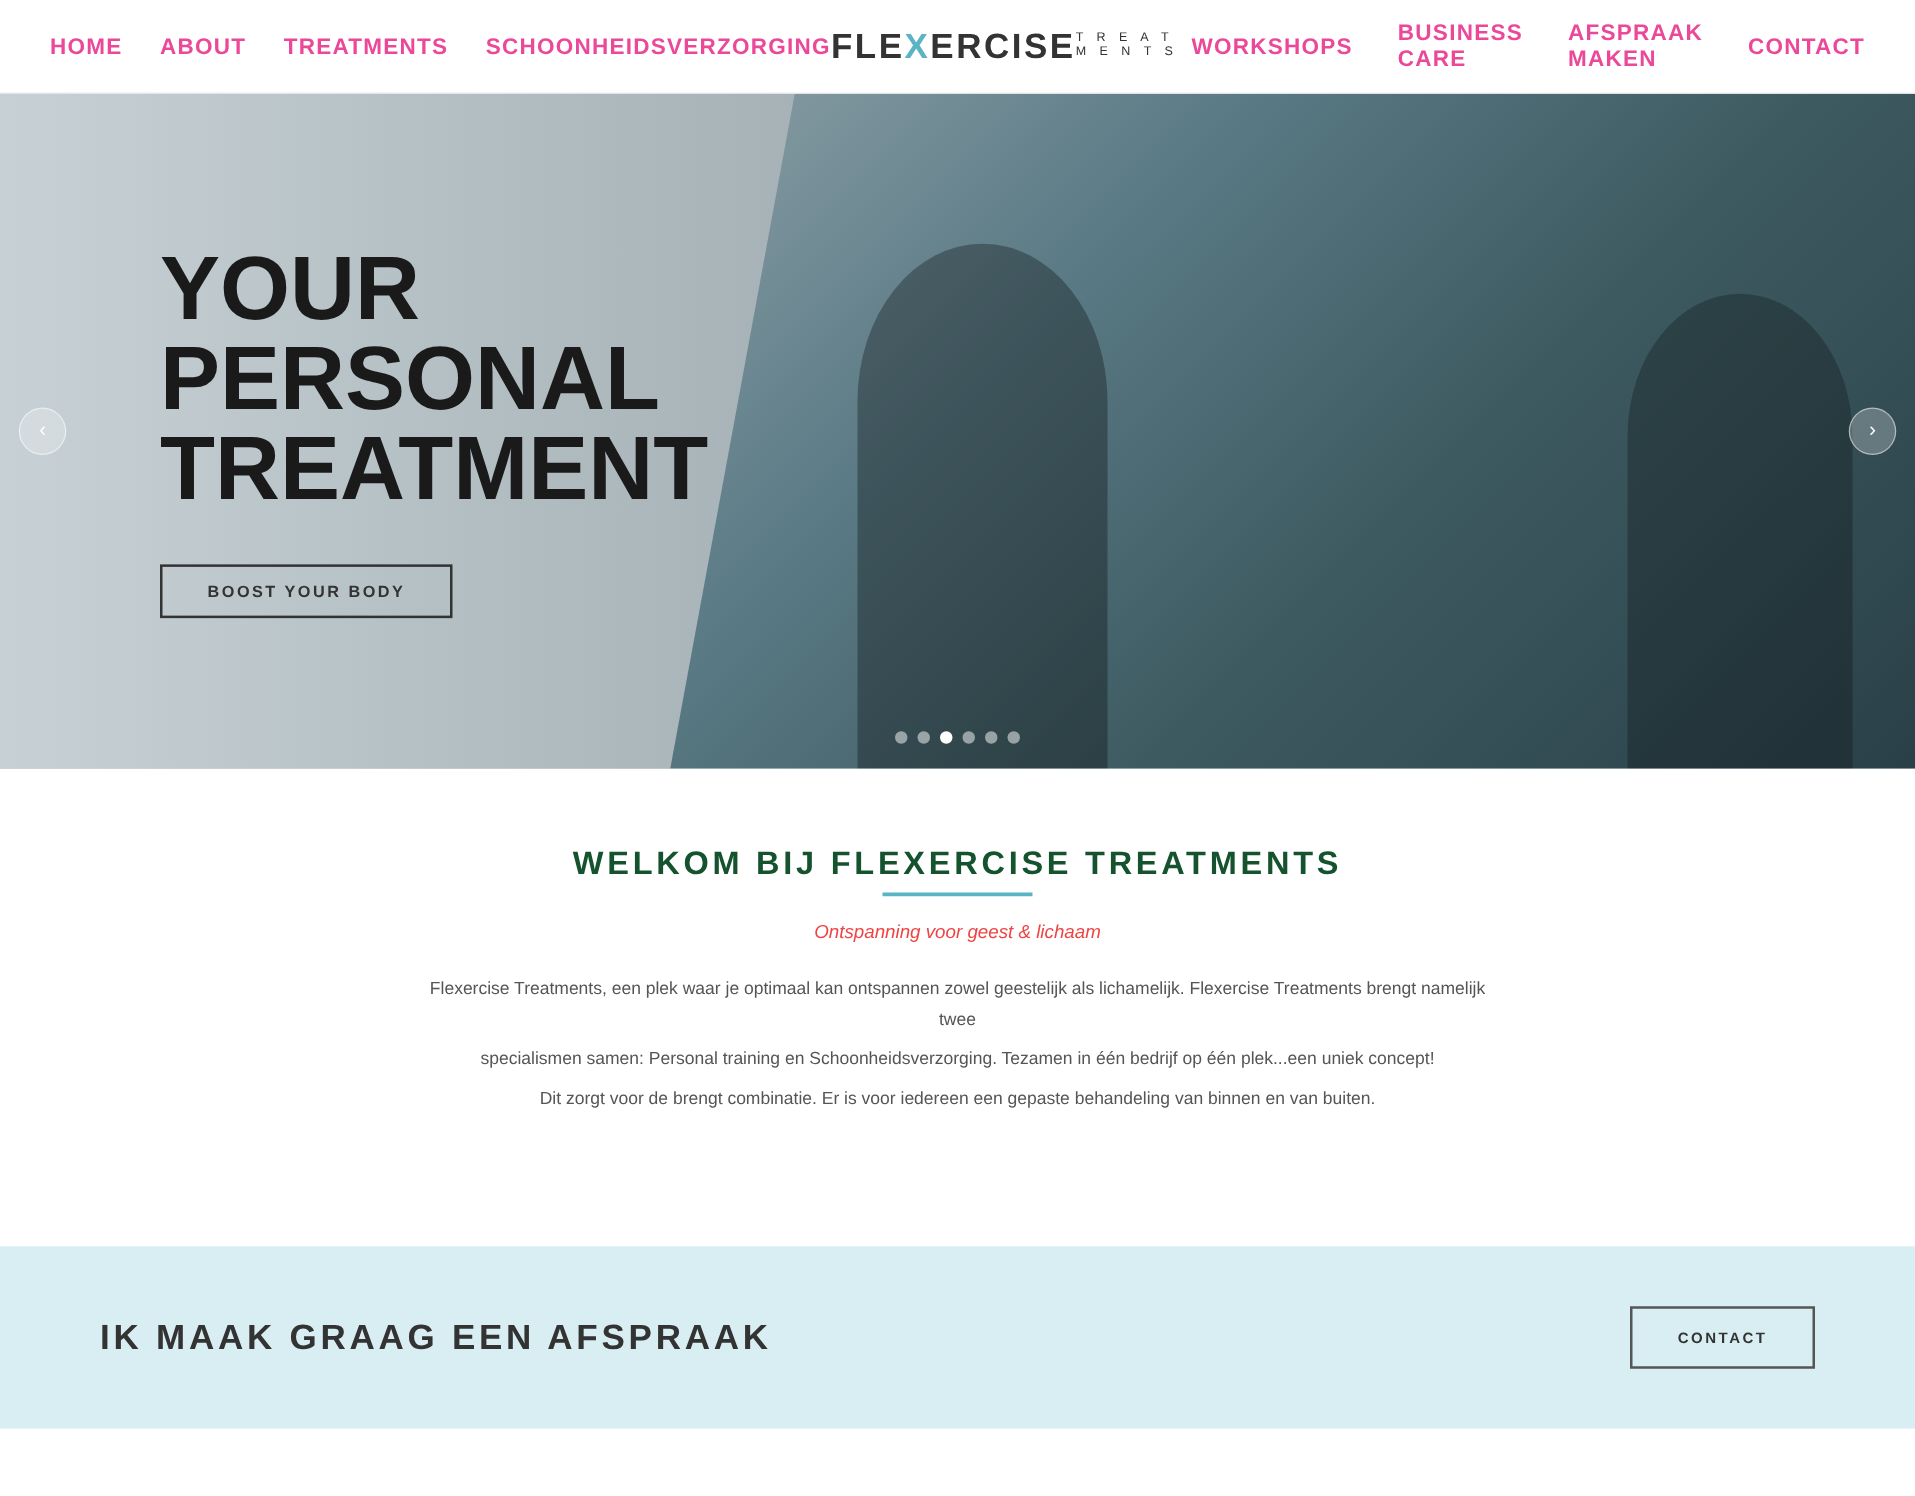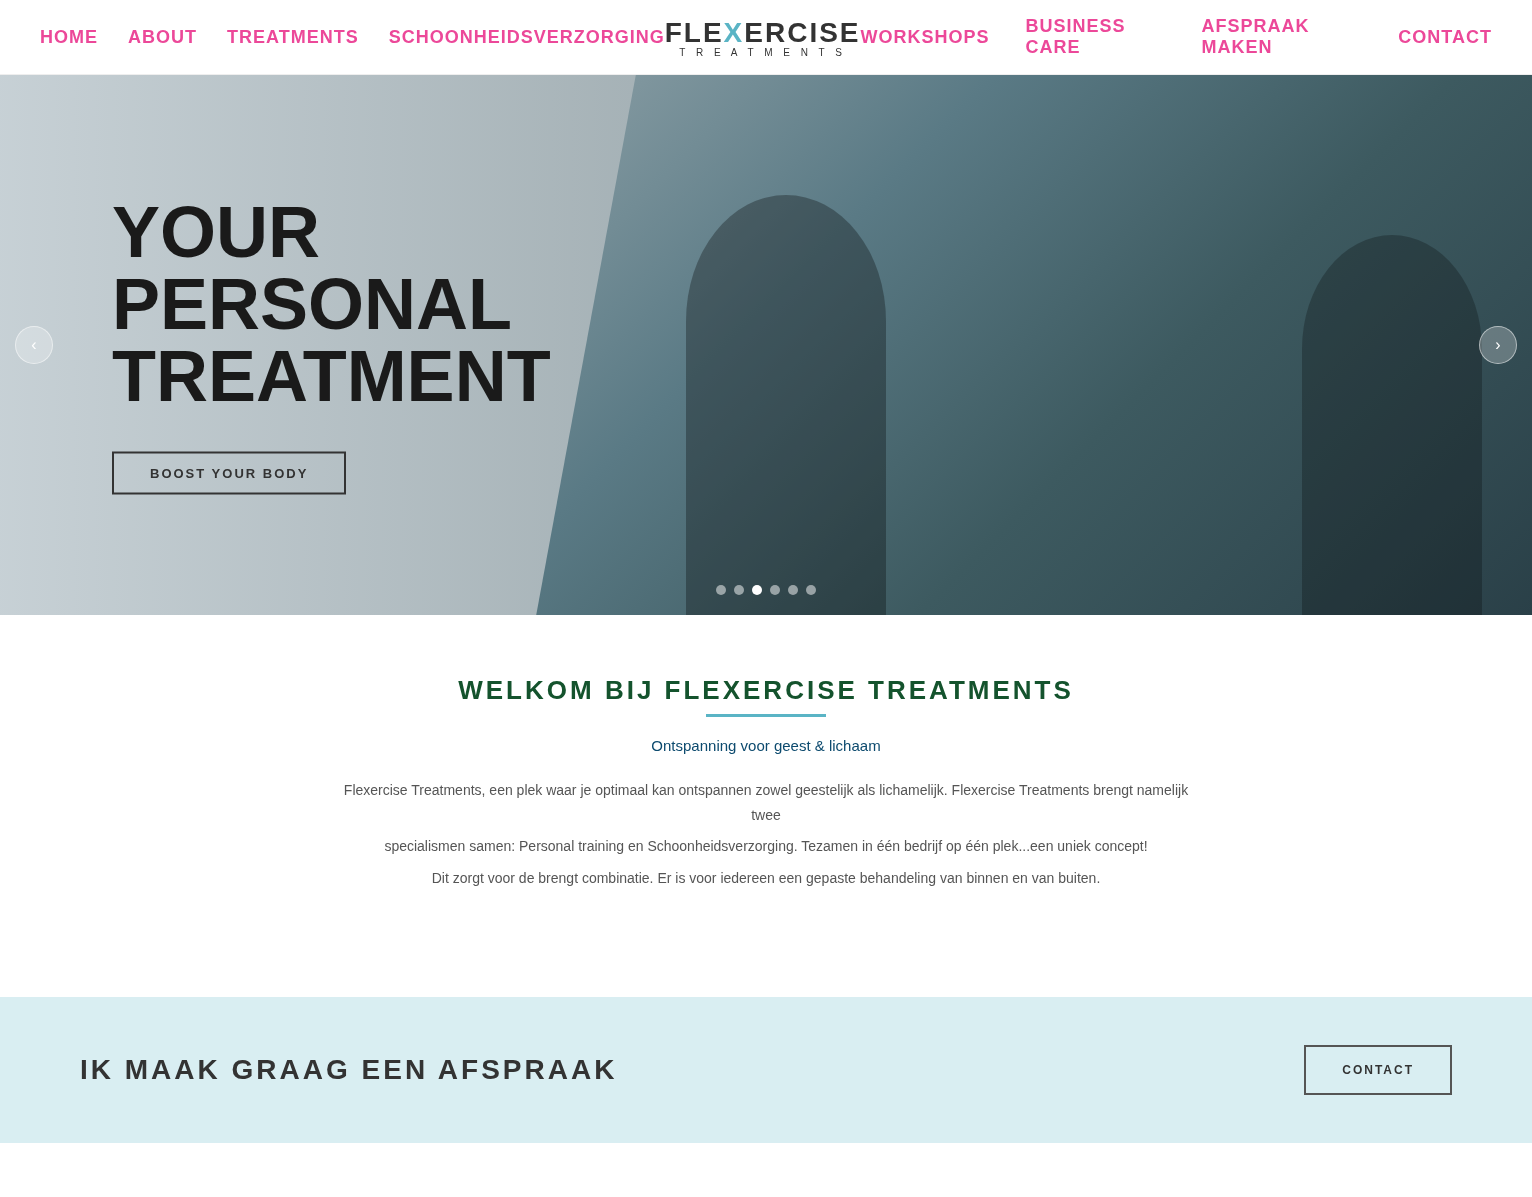--- a/index.html
+++ b/index.html
@@ -29,21 +29,21 @@
       font-size: 18px;
       font-weight: 700;
       letter-spacing: 1px;
       color: #ec4899;
       cursor: pointer;
       text-decoration: none;
       text-transform: uppercase;
     }
     .nav-logo {
       display: flex;
-      flex-direction: column;
+      flex-direction: row;
       align-items: center;
     }
     .nav-logo-text {
       font-size: 28px;
       font-weight: 900;
       letter-spacing: 2px;
       color: #333;
     }
     .nav-logo-text span.flex { color: #333; }
     .nav-logo-text span.x { color: #5ab4c5; }
@@ -89,21 +89,21 @@
       content: '';
       position: absolute;
       bottom: 0; right: 5%;
       width: 180px; height: 380px;
       background: rgba(0,0,0,0.25);
       border-radius: 50% 50% 0 0 / 30% 30% 0 0;
     }
     .hero-content {
       position: absolute;
       top: 50%;
-      left: 112px;
+      left: 128px;
       transform: translateY(-50%);
       color: #222;
     }
     .hero-title {
       font-size: 72px;
       font-weight: 900;
       line-height: 1.0;
       text-transform: uppercase;
       margin-bottom: 40px;
       color: #1a1a1a;
@@ -173,22 +173,23 @@
       margin-bottom: 8px;
     }
     .welcome-divider {
       width: 120px;
       height: 3px;
       background: #5ab4c5;
       margin: 0 auto 20px auto;
     }
     .welcome-subtitle {
       font-size: 15px;
-      color: #0c4a6e;
+      color: #ef4444;
       margin-bottom: 24px;
+      font-style: italic;
     }
     .welcome-body {
       font-size: 14px;
       line-height: 1.8;
       color: #555;
       text-align: center;
       margin: 0 auto;
       max-width: 880px;
     }
     .welcome-body p { margin-bottom: 6px; }

